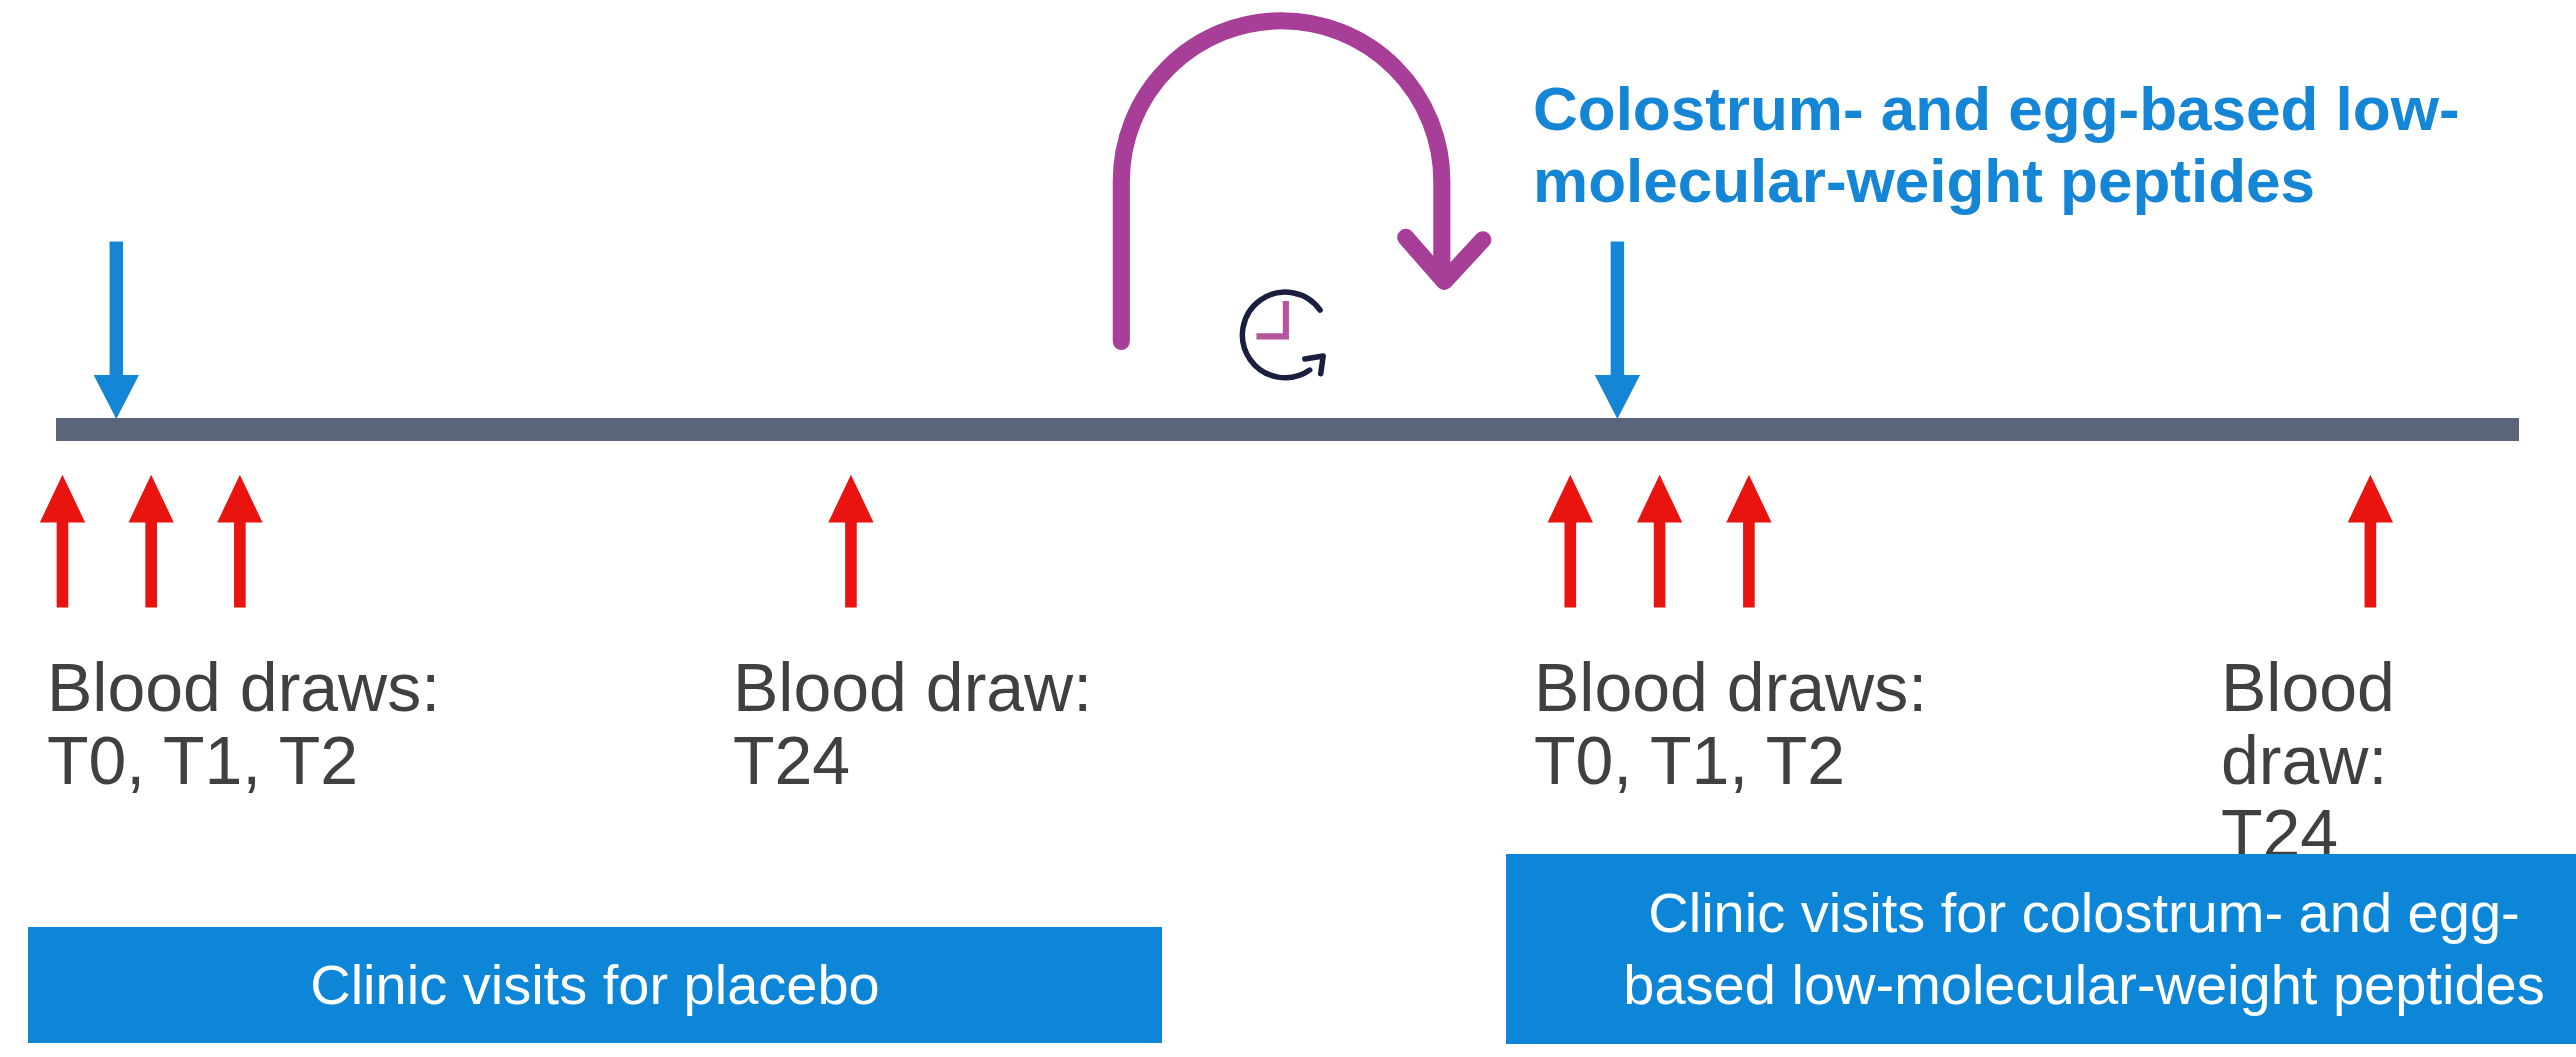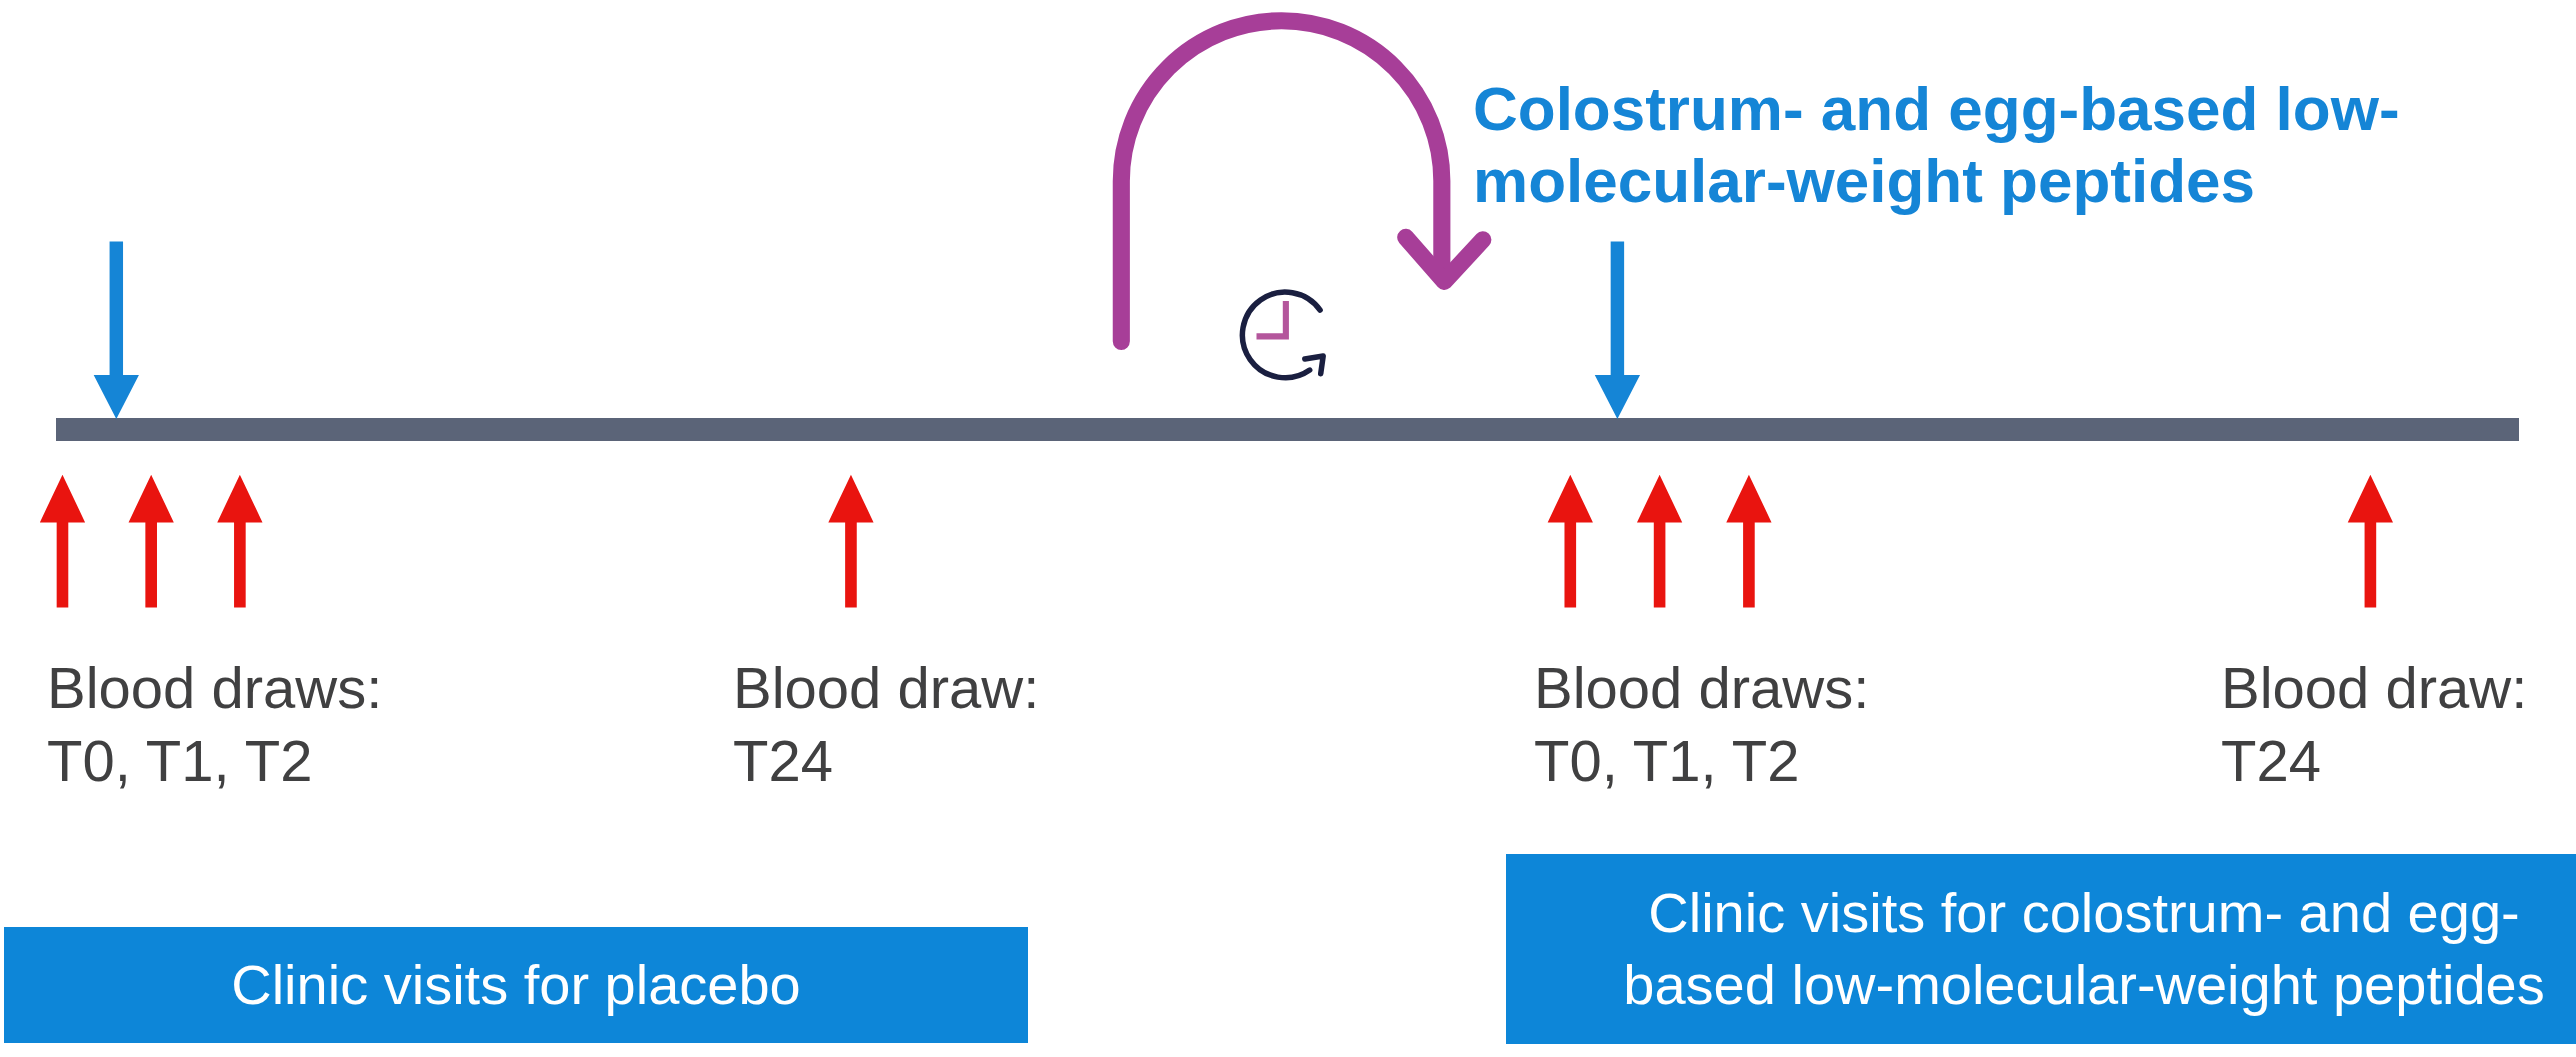--- a/index.html
+++ b/index.html
@@ -13,34 +13,34 @@
   }
   .arm-title {
     position: absolute;
     font-weight: 700;
     color: var(--blue);
     font-size: 62px;
     line-height: 72px;
     white-space: pre-line;
   }
   .placebo-title { left: 47px; top: 143px; }
-  .peptides-title { left: 1473px; top: 73px; }
+  .peptides-title { left: 1533px; top: 73px; }
   .washout-label {
     position: absolute;
     left: 1071px; top: 112px; width: 428px;
     text-align: center;
     font-size: 56px;
     line-height: 73px;
     color: var(--gray);
     white-space: pre-line;
   }
   .blood-label {
     position: absolute;
     top: 651px;
-    font-size: 58px;
+    font-size: 68px;
     line-height: 73px;
     color: var(--gray);
     white-space: pre-line;
   }
   .bl-1 { left: 47px; }
   .bl-2 { left: 733px; }
   .bl-3 { left: 1534px; }
   .bl-4 { left: 2221px; }
   .timeline {
     position: absolute;
@@ -59,21 +59,21 @@
     background: var(--boxblue);
     color: var(--white);
     display: flex;
     align-items: center;
     justify-content: center;
     text-align: center;
     font-size: 56px;
     line-height: 72px;
     white-space: pre-line;
   }
-  .box-placebo { left: 4px; top: 927px; width: 1024px; height: 116px; }
+  .box-placebo { left: 28px; top: 927px; width: 1134px; height: 116px; }
   .box-peptides { left: 1506px; top: 854px; width: 1156px; height: 190px; }
   .red-fill { fill: var(--red); }
   .blue-fill { fill: var(--blue); }
   .purple-stroke { stroke: var(--purple); fill: none; }
   .navy-stroke { stroke: var(--navy); fill: none; }
   .pink-stroke { stroke: var(--pink); fill: none; }
 </style>
 </head>
 <body>
 

